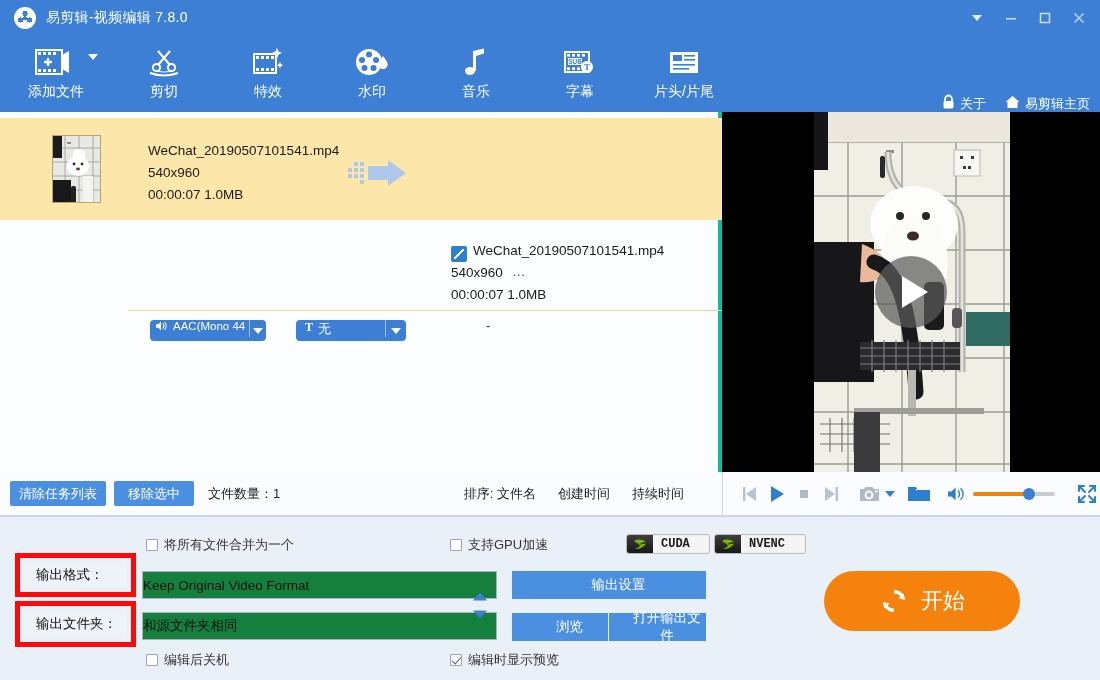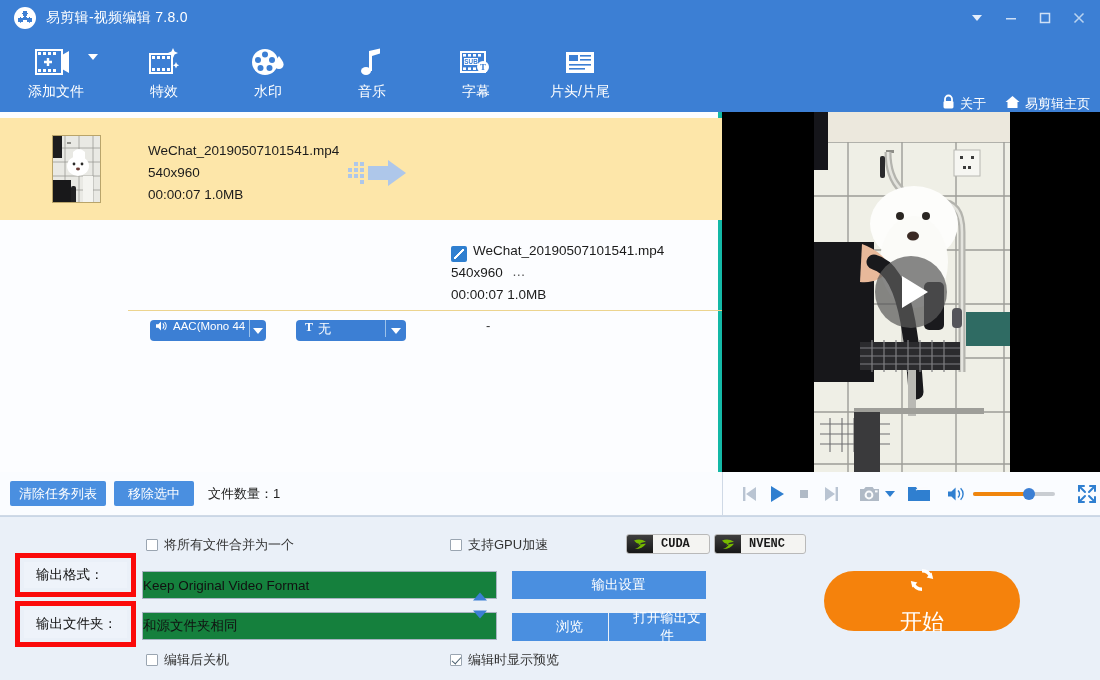--- a/index.html
+++ b/index.html
@@ -182,21 +182,21 @@
   .tri-up{ width:0;height:0;border-left:7px solid transparent;border-right:7px solid transparent;border-bottom:8px solid #3c7fd4; }
   .tri-dn{ width:0;height:0;border-left:7px solid transparent;border-right:7px solid transparent;border-top:8px solid #3c7fd4; }
 
   .wbtn{
     position:absolute; background:#4a8fe0; color:#fff; font-size:13.5px;
     display:flex; align-items:center; justify-content:center; border:none;padding-left:19px;
   }
   .startbtn{
     position:absolute; left:824px; top:571px; width:196px; height:60px;
     background:#f5820c; border-radius:30px; display:flex; align-items:center;
-    justify-content:center; gap:12px; color:#fff; font-size:22px; border:none;flex-direction:column;
+    justify-content:center; gap:12px; color:#fff; font-size:22px; border:none;
   }
   .refresh-ico{ width:30px;height:30px; }
 </style>
 </head>
 <body>
 
 <div class="app">
 
   <div class="titlebar">
     <div class="logo-circle"></div>
@@ -244,20 +244,32 @@
           <path d="M15 13v8M11 17h8" stroke="#fff" stroke-width="2.4"></path>
           <path d="M29 10l7 -4v22l-7 -4z" fill="#fff"></path>
         </svg>
       </div>
       <div style="display:flex;align-items:center">
         <span class="lbl">添加文件</span>
         <span class="caret-tri" style="position:absolute;right:14px;top:18px"></span>
       </div>
     </div>
 
+    <div class="tool">
+      <div class="ico">
+        <svg width="40" height="34" viewBox="0 0 40 34">
+          <path d="M14 6l12 14M26 6L14 20" stroke="#fff" stroke-width="2" fill="none"></path>
+          <circle cx="12.5" cy="22.5" r="3.6" fill="none" stroke="#fff" stroke-width="2"></circle>
+          <circle cx="27.5" cy="22.5" r="3.6" fill="none" stroke="#fff" stroke-width="2"></circle>
+          <path d="M6 28q14 5 28 0" stroke="#fff" stroke-width="2" fill="none"></path>
+          <path d="M9 25q11 4 22 0" stroke="#fff" stroke-width="1.2" fill="none"></path>
+        </svg>
+      </div>
+      <span class="lbl">剪切</span>
+    </div>
 
 
     <div class="tool">
       <div class="ico">
         <svg width="40" height="34" viewBox="0 0 40 34">
           <rect x="6" y="9" width="22" height="19" fill="none" stroke="#fff" stroke-width="2"></rect>
           <g fill="#fff">
             <rect x="8" y="11" width="3" height="3"></rect>
               <rect x="13" y="11" width="3" height="3"></rect>
             <rect x="18" y="11" width="3" height="3"></rect>
@@ -490,20 +502,25 @@
       <span class="play-tri"></span>
     </div>
   </div>
 
   <div class="listbar">
     <button class="btn-blue" style="margin-left:10px">清除任务列表</button>
     <button class="btn-blue" style="margin-left:8px;padding:0 14px">移除选中</button>
     <span class="count-lbl">
       <span>文件数量：</span><span>1</span>
     </span>
+    <div class="sortgrp">
+      <span>排序: 文件名</span>
+      <span>创建时间</span>
+      <span>持续时间</span>
+    </div>
   </div>
 
   <div class="pcontrols">
     <div class="pc">
       <svg width="20" height="20" viewBox="0 0 20 20">
           <path d="M16 3v14L6 10z" fill="#b9c4d2"></path>
           <rect x="3" y="3" width="2.4" height="14" fill="#b9c4d2"></rect>
         </svg>
     </div>
     <div class="pc">

